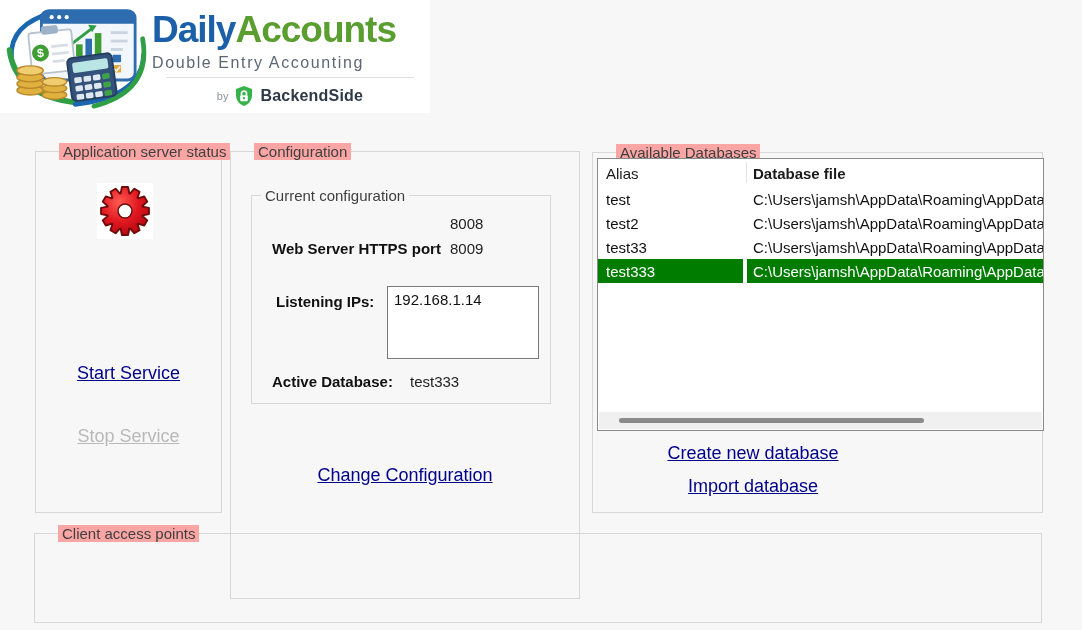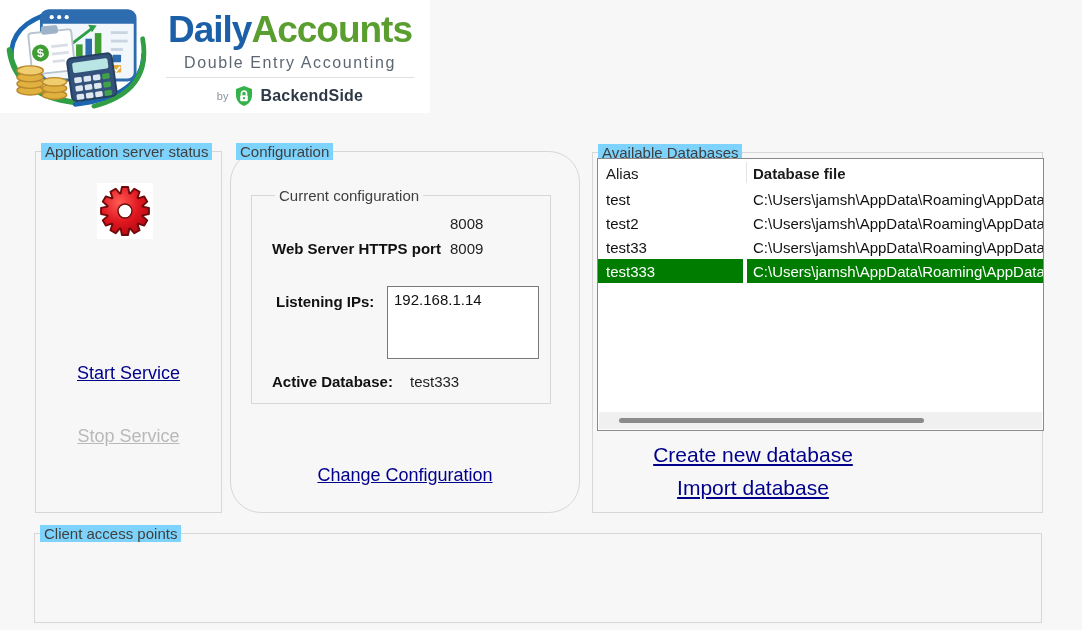--- a/index.html
+++ b/index.html
@@ -6,55 +6,55 @@
   html,body { width:1082px; height:630px; }
   body {
     font-family:"Liberation Sans","DejaVu Sans",sans-serif;
     background:#f7f7f7; position:relative; overflow:hidden;
   }
   #app { position:absolute; inset:0; width:1082px; height:630px; }
 
   
   .logo-block { position:absolute; left:0; top:0; width:430px; height:113px; background:#ffffff; }
   .logo-art { position:absolute; left:2px; top:2px; width:150px; height:110px; }
-  .logo-text { position:absolute; left:152px; top:10px; width:276px; text-align:center; }
+  .logo-text { position:absolute; left:152px; top:10px; width:276px; }
   .brand { font-size:37px; font-weight:bold; letter-spacing:-1px; line-height:1.1; white-space:nowrap; }
   .brand .b1 { color:#1b5fa8; }
   .brand .b2 { color:#5a9e2f; }
   .tagline { margin-top:3px; font-size:16px; color:#5d6773; letter-spacing:1.6px; white-space:nowrap; }
   .tagline-rule { height:1px; background:#dcdfe3; margin:5px 14px 0 14px; }
   .byline { margin-top:7px; display:flex; align-items:center; justify-content:center; gap:6px; }
   .byline .by { font-size:11px; color:#8a949e; }
   .byline .bname { font-size:16px; font-weight:bold; color:#2e3947; letter-spacing:.2px; }
   .shield-ico { width:20px; height:22px; display:inline-block; }
 
   
   .group { position:absolute; border:1px solid #d7d7d7; background:transparent; }
   .group-label {
-    position:absolute; top:-9px; left:5px; padding:0 4px; background:#7dd3fc;
+    position:absolute; top:-9px; left:23px; padding:0 4px; background:#fca5a5;
     font-size:15px; color:#3f3f3f; white-space:nowrap;
   }
   #group-status  { left:35px;  top:151px; width:187px;  height:362px; }
-  #group-config  { left:230px; top:151px; width:350px;  height:362px;border-radius:31px; }
+  #group-config  { left:230px; top:151px; width:350px;  height:448px; }
   #group-db      { left:592px; top:152px; width:451px;  height:361px; }
   #group-client  { left:34px;  top:533px; width:1008px; height:90px; }
 
   
   .gear-tile { position:absolute; left:61px; top:31px; width:56px; height:56px; background:#ffffff;
                display:flex; align-items:center; justify-content:center; }
   .status-text { position:absolute; left:0; top:104px; width:100%; text-align:center; font-size:16px; }
   .link { color:#00008b; text-decoration:underline; cursor:pointer; }
   .svc-link { position:absolute; left:0; width:100%; text-align:center; font-size:18px; }
   #start-service { top:211px; }
   #stop-service  { top:274px; color:#b9b9b9; text-decoration:underline; cursor:default; }
 
   
   .inner-group { position:absolute; left:20px; top:43px; width:300px; height:209px;
                  border:1px solid #d7d7d7; }
-  .inner-group .group-label { left:23px;text-align:center; }
+  .inner-group .group-label { left:9px;text-align:center; }
   .cfg-label { position:absolute; font-size:15px; font-weight:bold; color:#111; white-space:nowrap; }
   .cfg-value { position:absolute; font-size:15px; color:#222; white-space:nowrap; }
   .ips-box { position:absolute; left:135px; top:90px; width:152px; height:73px;
              border:1px solid #7a7a7a; background:#fff; resize:none; outline:none;
              font-family:"Liberation Sans","DejaVu Sans",sans-serif; font-size:15px; color:#111;
              padding:4px 6px; overflow:hidden; }
   .change-link { position:absolute; left:0; top:277px; width:100%; text-align:center; font-size:18px;margin-top:36px; }
 
   
   .listview { position:absolute; left:4px; top:5px; width:447px; height:273px;
@@ -64,21 +64,21 @@
   .lv-hcell.alias { width:149px; padding-left:8px; flex:none; }
   .lv-hcell.file  { flex:1; padding-left:6px;font-weight:bold; }
   .lv-row { display:flex; height:24px; font-size:15px; color:#111; cursor:default; }
   .lv-cell { display:flex; align-items:center; overflow:hidden; white-space:nowrap; }
   .lv-cell.alias { width:145px; padding-left:8px; flex:none; margin-right:4px; }
   .lv-cell.file  { flex:1; padding-left:6px; }
   .lv-row.selected .lv-cell { background:#007d00; color:#fff; }
   .lv-scroll { position:absolute; left:1px; right:1px; bottom:1px; height:17px; background:#f0f0f0; }
   .lv-thumb { position:absolute; left:20px; top:6px; width:305px; height:5px; background:#8b8b8b; border-radius:3px; cursor:pointer; }
   .db-links { position:absolute; left:0; top:0; width:320px; height:100%; }
-  .db-link { position:absolute; left:0; width:100%; text-align:center; font-size:21px; }
+  .db-link { position:absolute; left:0; width:100%; text-align:center; font-size:18px; }
   #create-db-link { top:290px; }
   #import-db-link { top:323px; }
 </style>
 </head>
 <body>
 
 <div id="app">
 
   <div class="logo-block">
     <svg class="logo-art" viewBox="0 0 160 115">

